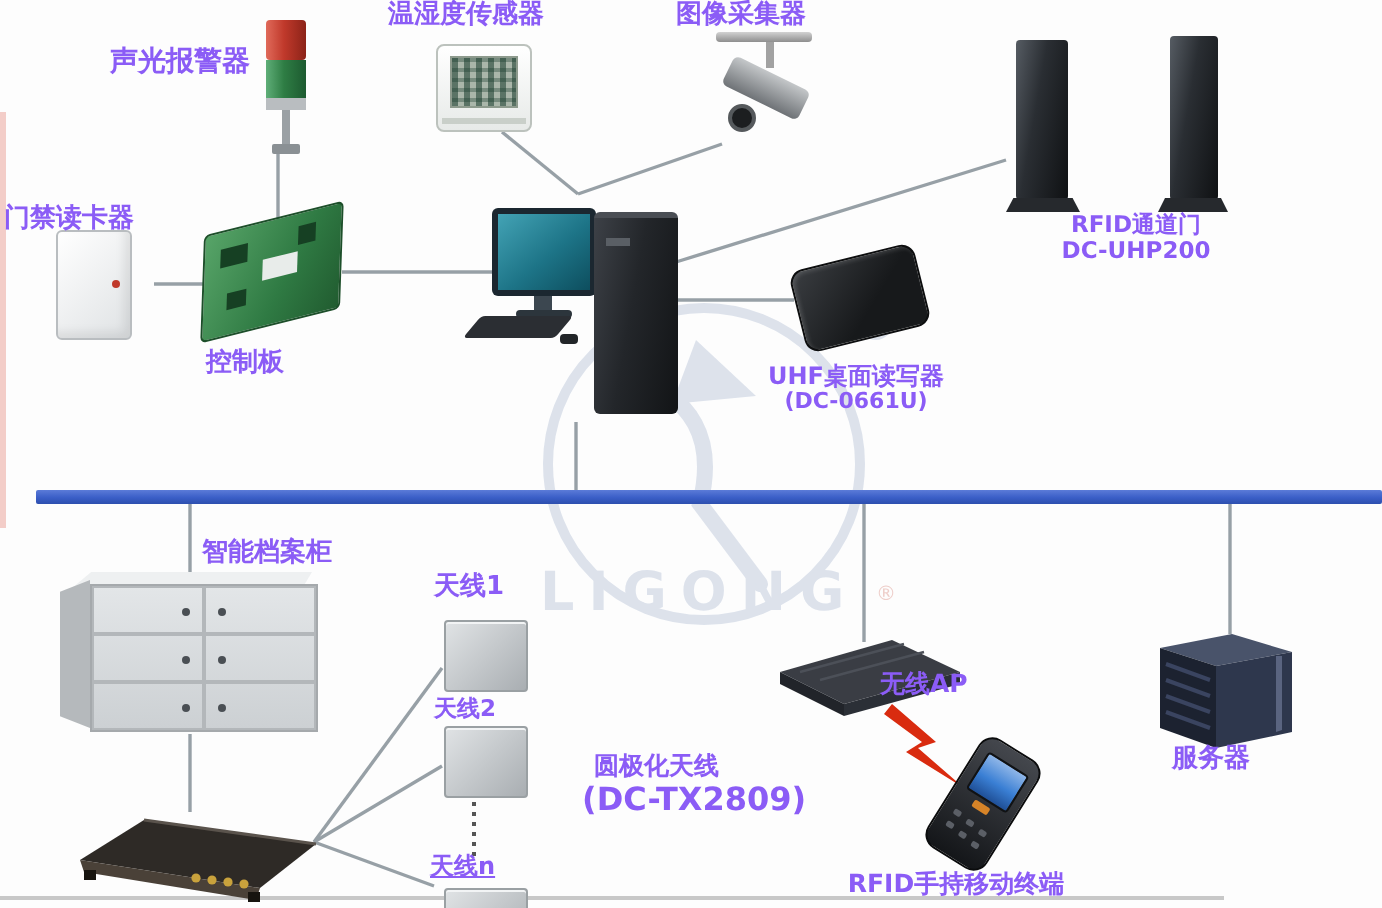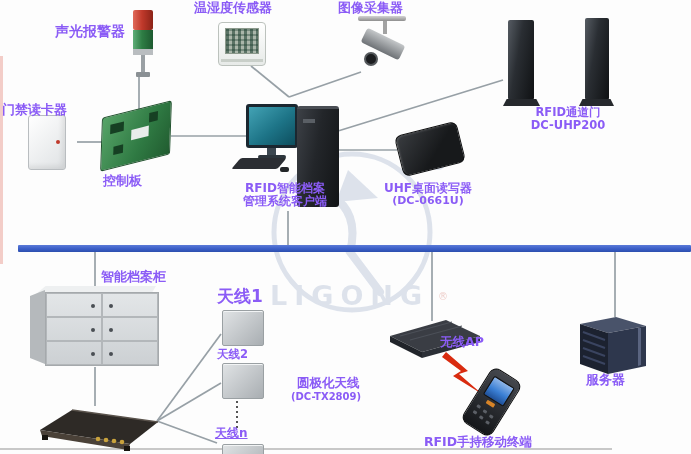--- a/index.html
+++ b/index.html
@@ -179,24 +179,20 @@
   <div class="dev monitor">
       <div class="scr"></div>
     </div>
   <div class="dev mstand"></div>
   <div class="dev mbase"></div>
   <div class="dev tower-pc">
       <div class="slot"></div>
     </div>
   <div class="dev kbd"></div>
   <div class="dev mouse"></div>
-  <div class="lbl center" style="left:230px;top:182px;width:110px;font-size:12px;">
-    <div>RFID智能档案</div>
-    <div>管理系统客户端</div>
-  </div>
 
   <div class="dev uhfpad"></div>
   <div class="lbl center" style="left:378px;top:182px;width:100px;font-size:12px;">
     <div>UHF桌面读写器</div>
     <div style="font-size:11px;">(DC-0661U)</div>
   </div>
 
   <div class="dev pillar p1"></div>
   <div class="dev pbase pb1"></div>
   <div class="dev pillar p2"></div>
@@ -238,27 +234,27 @@
     <path d="M36,10 L122,22" stroke="#5a534c" stroke-width="1.5" fill="none"></path>
     <circle cx="62" cy="39" r="2.3" fill="#c9a23c"></circle>
     <circle cx="70" cy="40" r="2.3" fill="#c9a23c"></circle>
     <circle cx="78" cy="41" r="2.3" fill="#c9a23c"></circle>
     <circle cx="86" cy="42" r="2.3" fill="#c9a23c"></circle>
     <rect x="6" y="35" width="6" height="5" fill="#17140f"></rect>
     <rect x="88" y="46" width="6" height="5" fill="#17140f"></rect>
   </svg>
 
   <div class="dev antpanel ap1"></div>
-  <div class="lbl" style="left:217px;top:287px;font-size:17px;">天线1</div>
+  <div class="lbl" style="left:217px;top:287px;font-size:13px;">天线1</div>
   <div class="dev antpanel ap2"></div>
   <div class="lbl" style="left:217px;top:348px;font-size:11.5px;">天线2</div>
   <div class="lbl" style="left:215px;top:427px;font-size:12px;text-decoration:underline;">天线n</div>
   <div class="dev antpanel apn"></div>
   <div class="lbl" style="left:297px;top:376px;font-size:12.5px;">圆极化天线</div>
-  <div class="lbl" style="left:291px;top:391px;font-size:10px;">(DC-TX2809)</div>
+  <div class="lbl" style="left:291px;top:391px;font-size:16px;">(DC-TX2809)</div>
 
   <svg class="shell" style="left:386px;top:318px;" width="98" height="44" viewBox="0 0 98 44">
     <polygon points="4,18 60,2 94,18 36,34" fill="#3a3d44"></polygon>
     <polygon points="4,18 36,34 36,40 4,24" fill="#21242a"></polygon>
     <polygon points="36,34 94,18 94,24 36,40" fill="#2b2f36"></polygon>
     <path d="M14,18 L66,4 M24,22 L76,8" stroke="#4c5058" stroke-width="1.2" fill="none"></path>
   </svg>
   <div class="lbl" style="left:440px;top:299px;font-size:12.5px;margin-top:36px;">无线AP</div>
 
   <svg class="shell" style="left:442px;top:352px;" width="42" height="44" viewBox="0 0 42 44">

